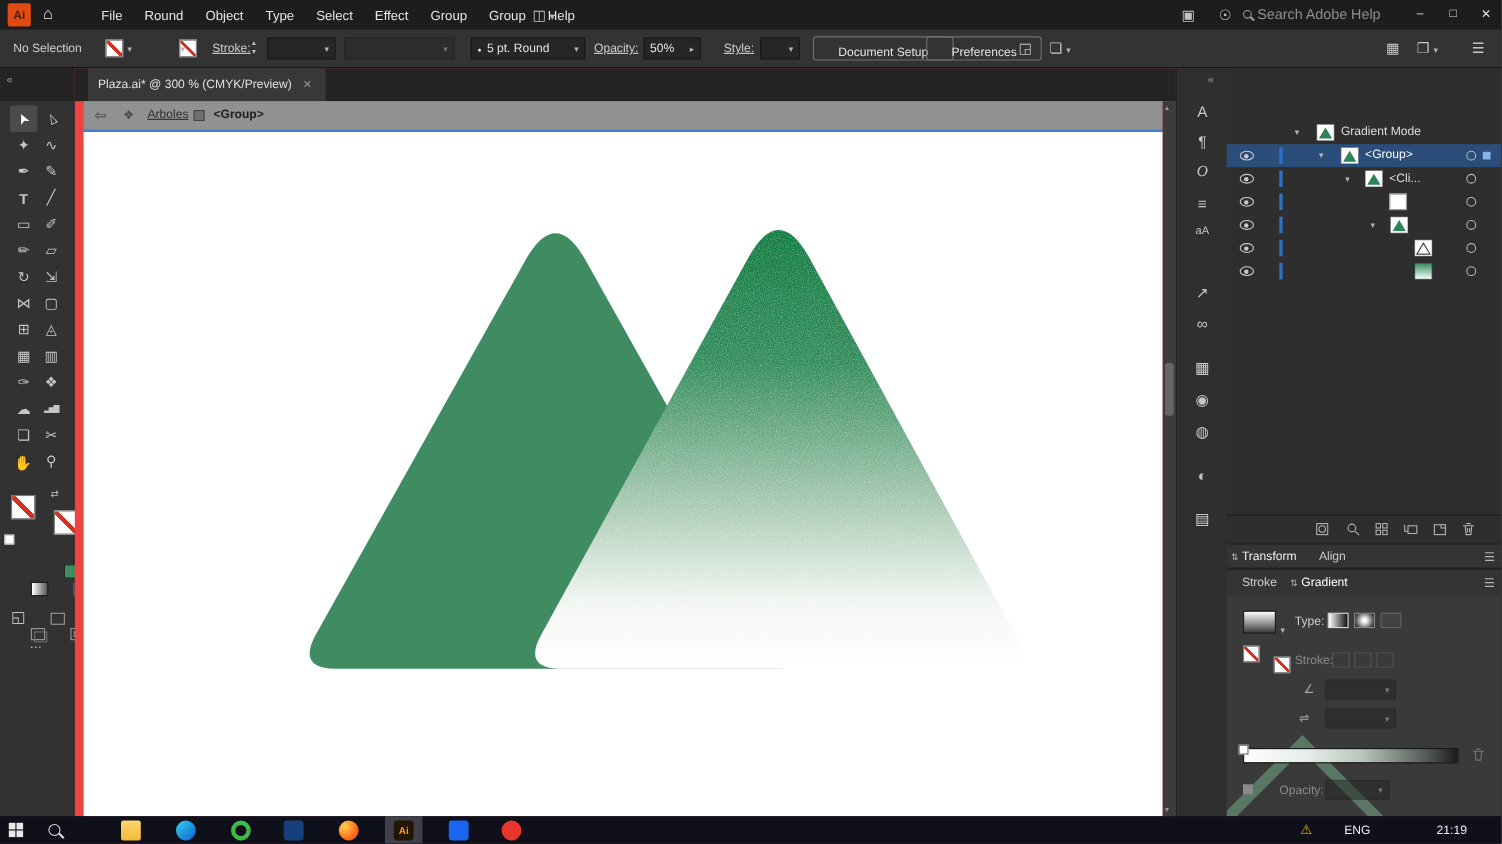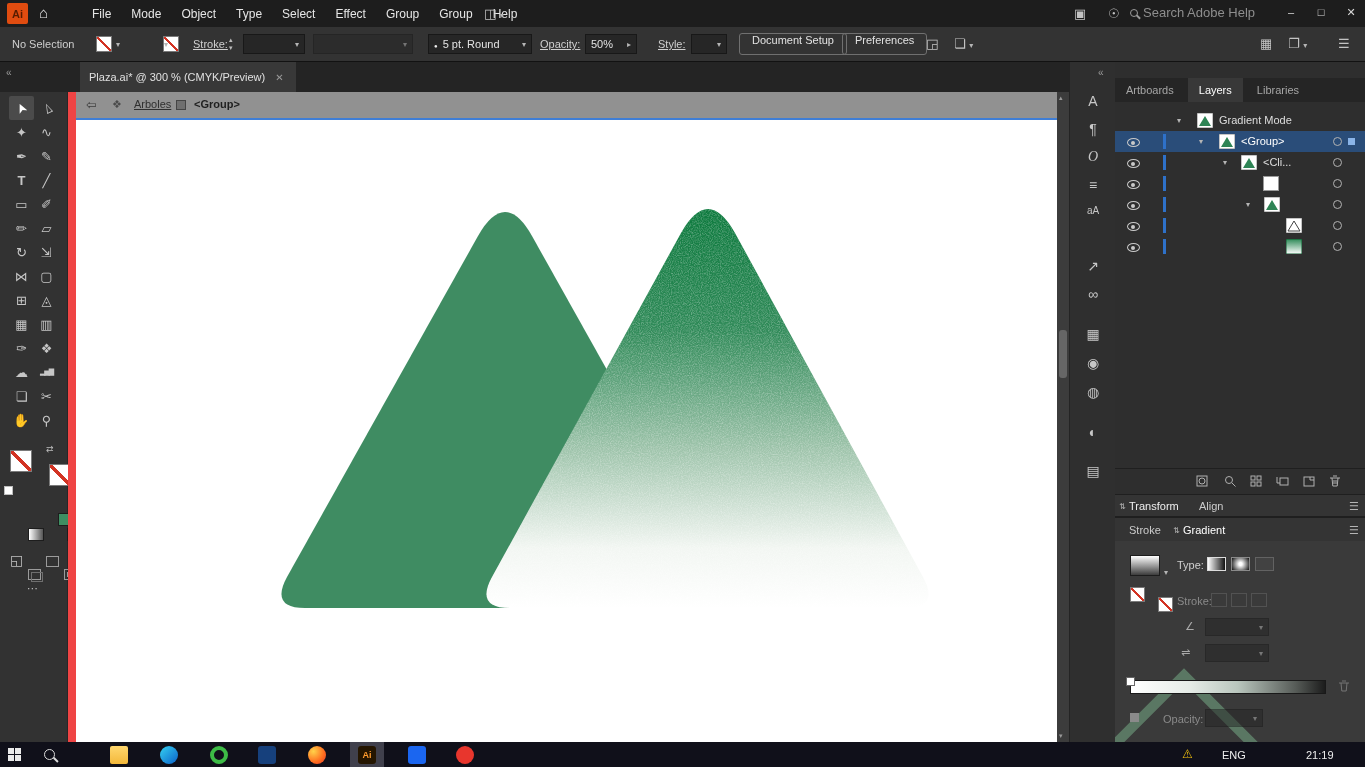--- a/index.html
+++ b/index.html
@@ -5,21 +5,21 @@
 *{margin:0;padding:0;box-sizing:border-box}
 html,body{width:1365px;height:767px;overflow:hidden;background:#000}
 #app{position:relative;width:1365px;height:767px;background:#323232;
  font-family:"Liberation Sans","DejaVu Sans",sans-serif;font-size:11px;color:#d6d6d6;overflow:hidden}
 .ab{position:absolute}
 .chev{font-size:8px;color:#b5b5b5}
 .ulink{text-decoration:underline;color:#cfcfcf;cursor:pointer}
 .combo{background:#262626;border:1px solid #181818;height:20px;display:flex;align-items:center;padding:0 5px;color:#e3e3e3}
 .combo .arr{margin-left:auto}
 .combo.disabled{opacity:.5}
-.btn{border:1px solid #707070;border-radius:3px;height:22px;display:flex;align-items:flex-start;padding:0 12px;color:#e2e2e2;background:transparent}
+.btn{border:1px solid #707070;border-radius:3px;height:22px;display:flex;align-items:flex-end;padding:0 22px;color:#e2e2e2;background:transparent}
 .swatch{width:16px;height:16px;background:#fff;border:1px solid #7a7a7a;position:relative;display:inline-block}
 .none::after{content:"";position:absolute;inset:0;background:linear-gradient(45deg,transparent 43%,#d23323 43%,#d23323 57%,transparent 57%)}
 .menubar{background:#1d1d1d}
 .menu{display:inline-flex;align-items:center;height:27px;padding:0 10px;color:#e6e6e6;font-size:12px}
 .winbtn{color:#d9d9d9;font-size:11px;width:22px;text-align:center}
 .ai-logo{width:21px;height:21px;background:#e04c10;color:#40120033;color:#571c00;font-weight:bold;
  display:flex;align-items:center;justify-content:center;border-radius:2px;font-size:11px}
 .home{color:#e8e8e8;font-size:15px}
 .searchbox{display:flex;align-items:center;gap:5px}
 .mag{width:8px;height:8px;border:1.5px solid #9a9a9a;border-radius:50%;position:relative;display:inline-block}
@@ -78,21 +78,21 @@
 </head>
 <body>
 
 <div id="app">
 
   <div class="ab menubar" style="left:0;top:0;width:1365px;height:27px">
     <div class="ab ai-logo" style="left:7px;top:3px">Ai</div>
     <div class="ab home" style="left:39px;top:4px">⌂</div>
     <div class="ab" style="left:82px;top:0;height:27px;display:flex">
       <span class="menu">File</span>
-      <span class="menu">Mode</span>
+      <span class="menu">Round</span>
       <span class="menu">Object</span>
       <span class="menu">Type</span>
       <span class="menu">Select</span>
       <span class="menu">Effect</span>
       <span class="menu">Group</span>
       <span class="menu">Group</span>
       <span class="menu">Help</span>
     </div>
     <div class="ab icon16" style="left:484px;top:6px">◫ <span class="chev">▾</span></div>
     <div class="ab icon16" style="left:1074px;top:6px">▣</div>
@@ -319,25 +319,20 @@
     <div class="ab dockicon" style="top:224px">∞</div>
     <div class="ab dockicon" style="top:264px">▦</div>
     <div class="ab dockicon" style="top:293px">◉</div>
     <div class="ab dockicon" style="top:322px">◍</div>
     <div class="ab dockicon" style="top:362px">◐</div>
     <div class="ab dockicon" style="top:401px">▤</div>
   </div>
 
   <div class="ab" style="left:1115px;top:62px;width:250px;height:680px;background:#2e2e2e;overflow:hidden">
 
-    <div class="ab" style="left:0;top:16px;width:250px;height:24px;background:#252525">
-      <span class="ptab">Artboards</span>
-      <span class="ptab active">Layers</span>
-      <span class="ptab">Libraries</span>
-    </div>
 
     <div class="ab lrow" style="top:48px">
       <span class="ab chev" style="left:62px;top:6px">▾</span>
       <svg class="ab" style="left:82px;top:3px" width="16" height="15">
           <rect width="16" height="15" fill="#fff" stroke="#8a8a8a"></rect>
           <polygon points="8,3 14,13 2,13" fill="#2e8455"></polygon>
         </svg>
       <span class="ab lbl" style="left:104px">Gradient Mode</span>
     </div>
     <div class="ab lrow selected" style="top:69px">

